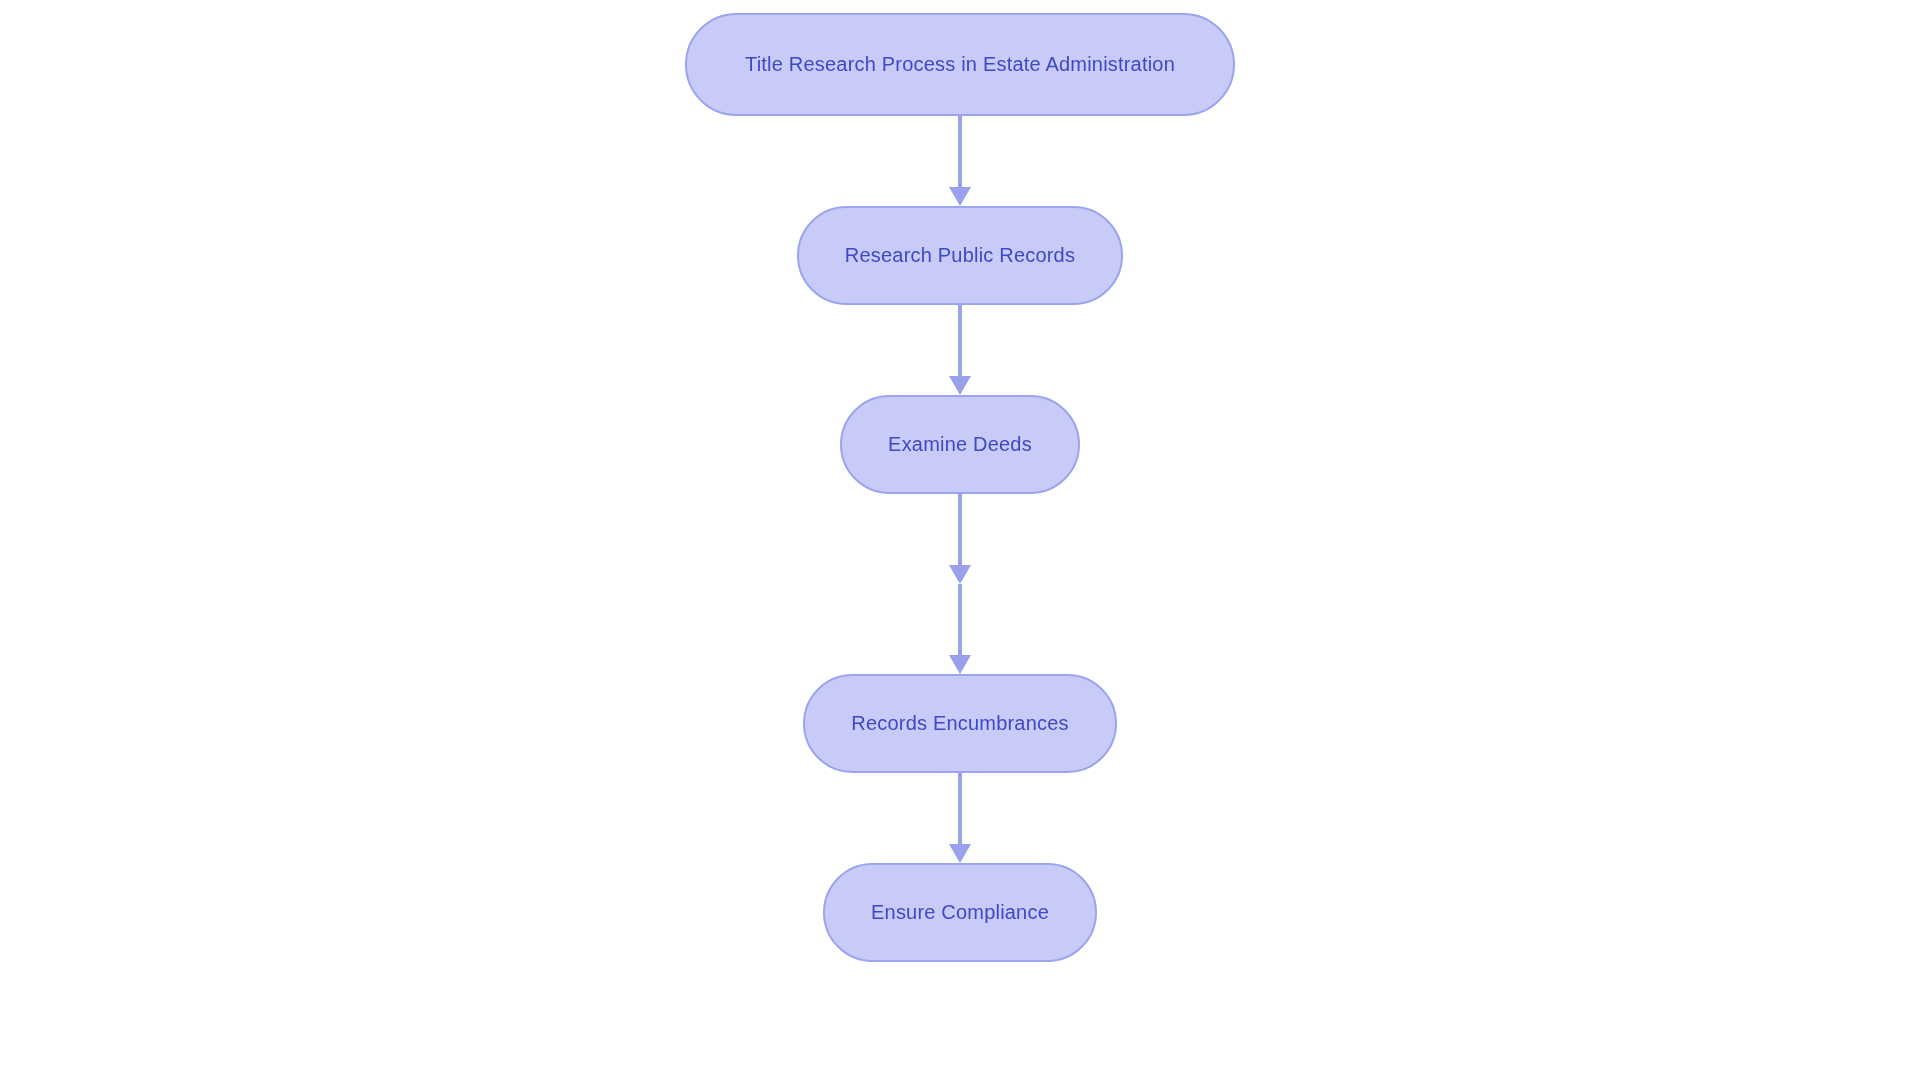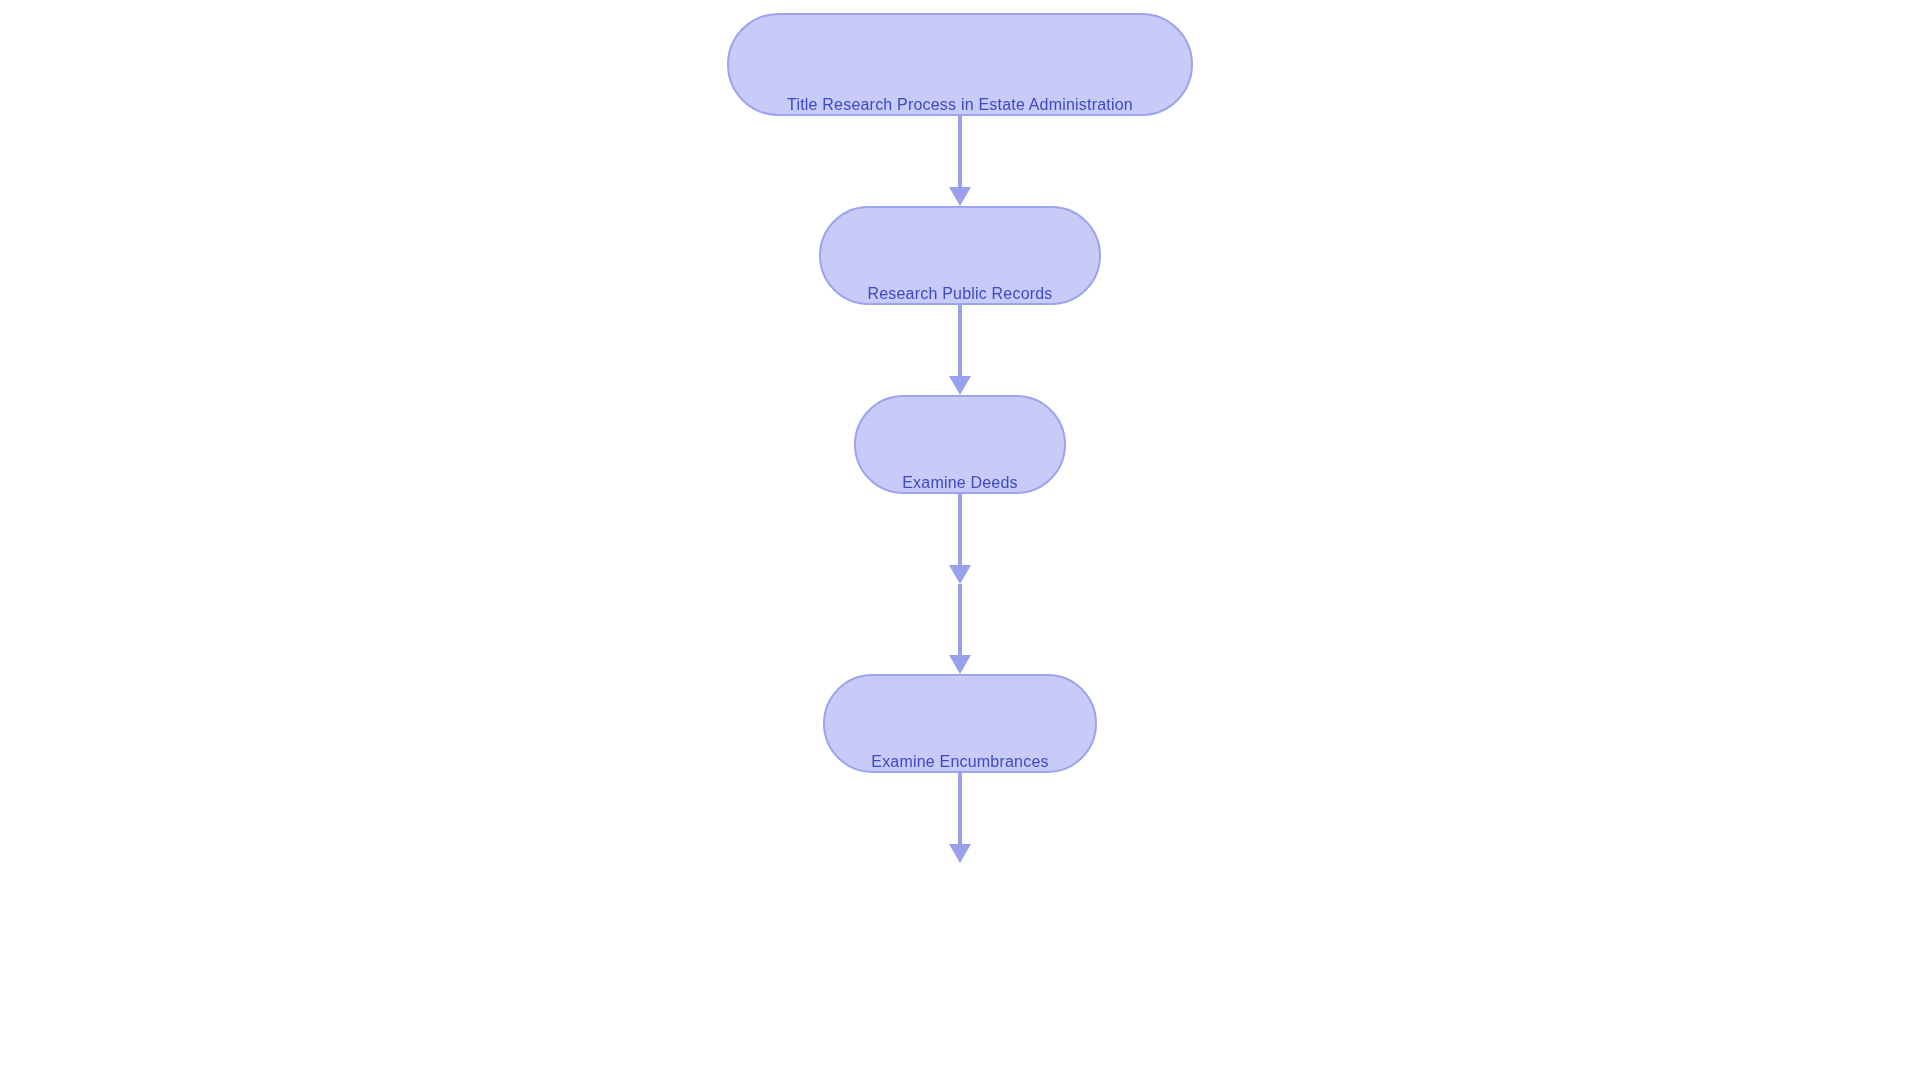--- a/index.html
+++ b/index.html
@@ -28,24 +28,24 @@
     width: 100%;
     display: flex;
     flex-direction: column;
     align-items: center;
   }
   .flow-node {
     background: var(--node-fill);
     border: 2px solid var(--node-border);
     border-radius: 54px;
     color: var(--node-text);
-    font-size: 16px;
+    font-size: 20px;
     letter-spacing: 0.2px;
     display: flex;
-    align-items: flex-end;
+    align-items: center;
     justify-content: center;
     padding: 0 46px;
     height: 99px;
     white-space: nowrap;
   }
   .flow-node.title-node {
     height: 103px;
     padding: 0 58px;
   }
   .connector {
@@ -100,23 +100,26 @@
       <div class="arrowhead"></div>
     </div>
 
 
     <div class="connector">
       <div class="line"></div>
       <div class="arrowhead"></div>
     </div>
 
     <div class="flow-node">
-      <span>Examine Encumbrances</span>
+      <span>Records Encumbrances</span>
     </div>
 
     <div class="connector">
       <div class="line"></div>
       <div class="arrowhead"></div>
     </div>
 
+    <div class="flow-node">
+      <span>Ensure Compliance</span>
+    </div>
 
   </div>
 </div>
 
 </body></html>

